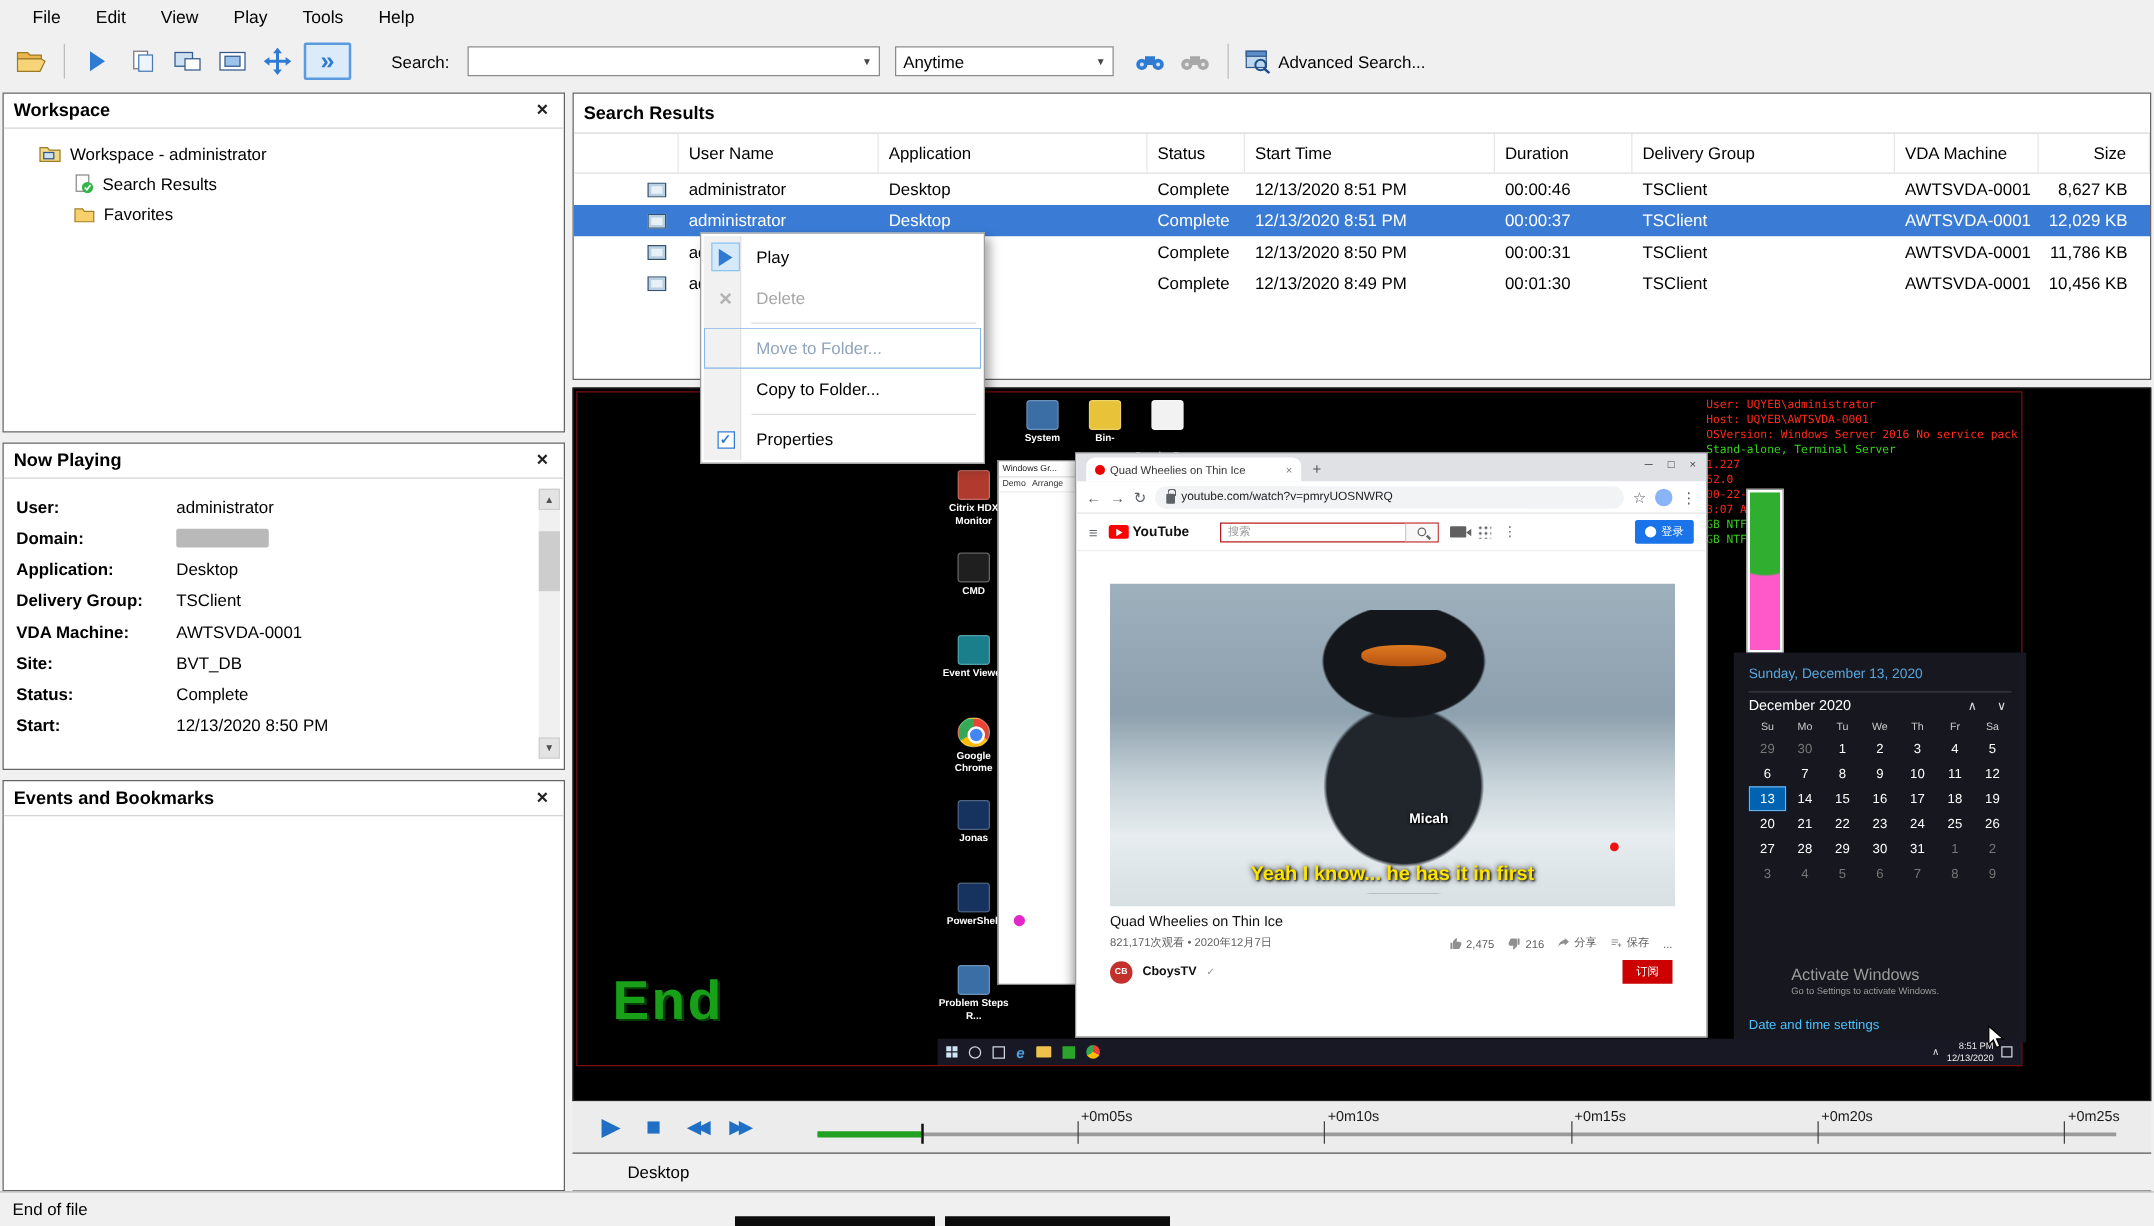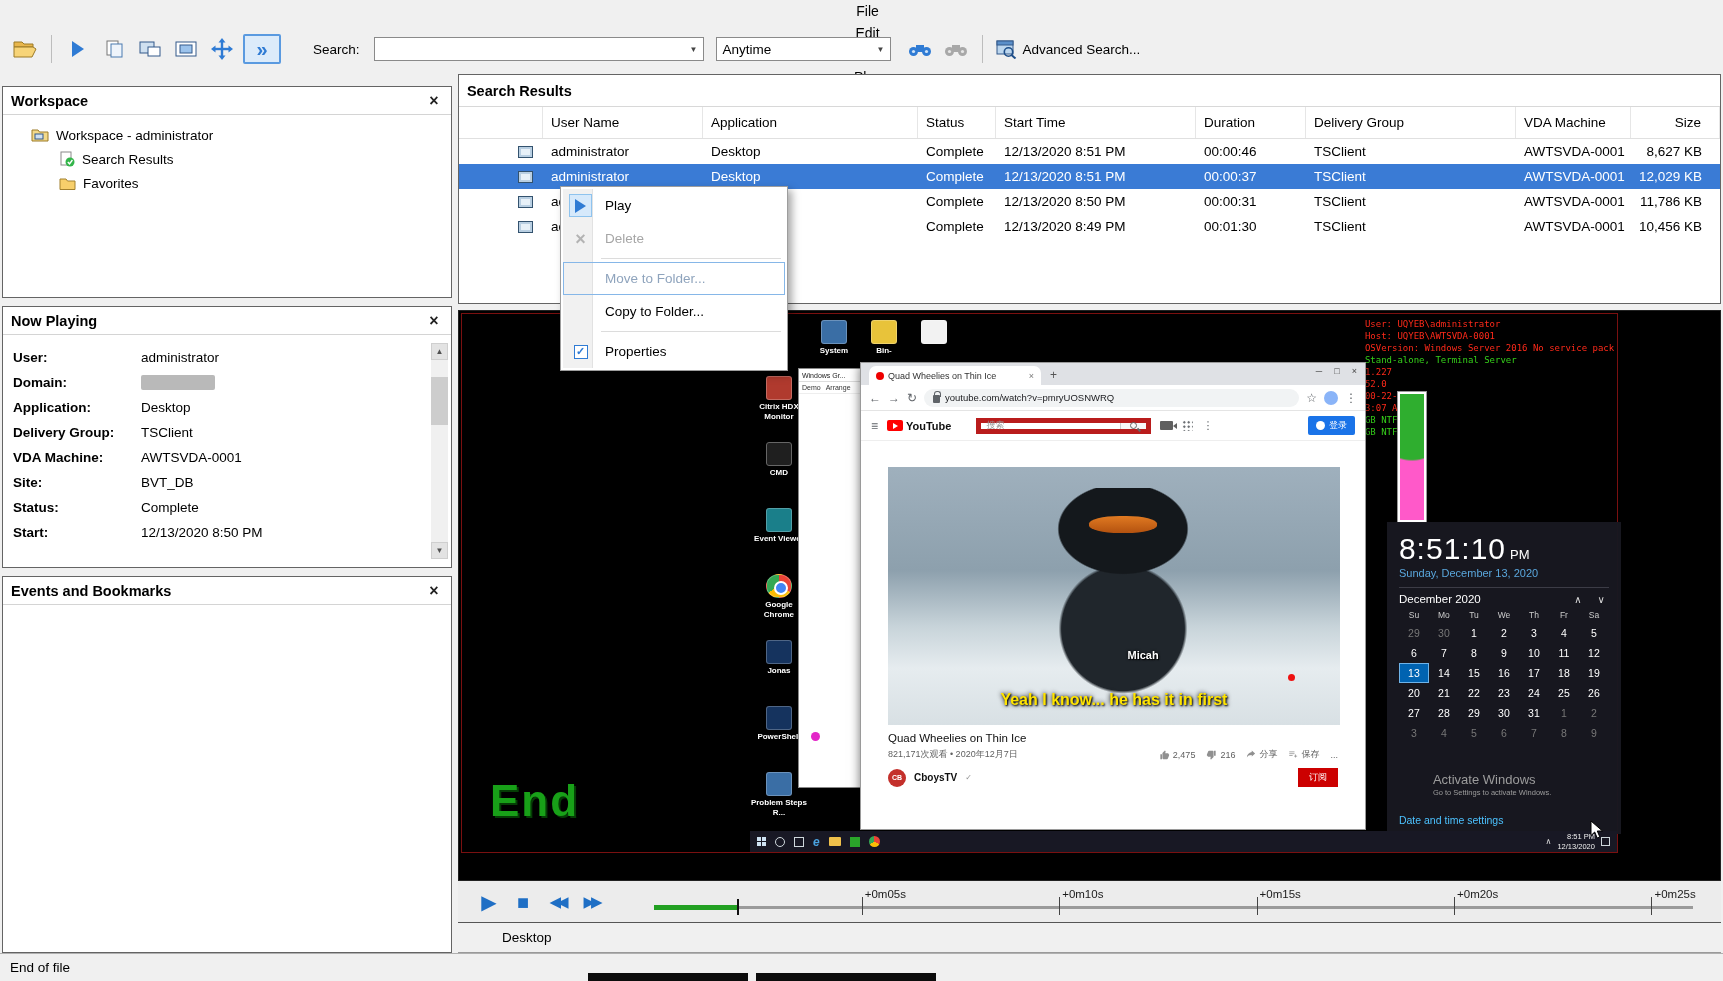--- a/index.html
+++ b/index.html
@@ -1,21 +1,21 @@
 <!DOCTYPE html>
 <html><head>
 <meta charset="utf-8">
 <style>
 *{margin:0;padding:0;box-sizing:border-box;}
 html,body{width:1723px;height:981px;}
 body{font-family:"Liberation Sans",sans-serif;font-size:13px;background:#f0f0f0;color:#000;position:relative;overflow:hidden;}
 .app{position:relative;width:100%;height:100%;display:flex;flex-direction:column;}
 
 
-.menubar{height:26px;display:flex;align-items:center;padding-left:12px;flex-direction:column;}
+.menubar{height:26px;display:flex;align-items:center;padding-left:12px;}
 .menubar .mi{padding:3px 14px;font-size:14px;cursor:default;}
 
 
 .toolbar{height:46px;display:flex;align-items:center;gap:6px;padding:0 10px;}
 .tbtn{width:30px;height:30px;display:flex;align-items:center;justify-content:center;}
 .tbtn.framed{width:38px;height:30px;border:2px solid #5a9ae0;background:#dcebfa;border-radius:2px;color:#2f7bd4;font-size:20px;font-weight:bold;}
 .sep-v{width:1px;height:28px;background:#bdbdbd;margin:0 5px;}
 .search-label{font-size:13.5px;margin-left:26px;margin-right:8px;}
 .search-box{width:330px;height:24px;border:1px solid #8a8a8a;background:#fff;display:flex;align-items:center;}
 .search-box input{flex:1;border:none;outline:none;height:100%;padding:0 6px;font:inherit;background:transparent;}
@@ -24,21 +24,21 @@
 .combo .val{flex:1;padding:0 6px;font-size:13.5px;}
 .adv{display:flex;align-items:center;gap:6px;margin-left:2px;font-size:13.5px;}
 
 
 .main{flex:1;display:flex;overflow:hidden;padding:2px 2px 0 2px;gap:6px;}
 .left-col{width:466px;display:flex;flex-direction:column;gap:8px;}
 .right-col{flex:1;display:flex;flex-direction:column;}
 .panel{background:#fff;border:1px solid #646464;display:flex;flex-direction:column;}
 .phead{height:28px;flex:0 0 28px;display:flex;align-items:center;justify-content:space-between;padding:0 8px;font-weight:bold;font-size:14.5px;border-bottom:1px solid #d4d4d4;}
 .pclose{width:18px;height:18px;display:flex;align-items:center;justify-content:center;font-size:16px;color:#222;}
-#workspace-panel{height:212px;margin-top:12px;}
+#workspace-panel{height:272px;}
 #nowplaying-panel{height:262px;}
 #events-panel{flex:1;}
 
 
 .tree{padding:8px 4px;}
 .tnode{display:flex;align-items:center;gap:7px;height:24px;padding-left:24px;font-size:13.5px;}
 .tnode.child{padding-left:52px;}
 
 
 .np-body{position:relative;flex:1;padding:10px 26px 6px 10px;}
@@ -139,21 +139,21 @@
 .cr-nav{height:26px;flex:0 0 26px;display:flex;align-items:center;gap:7px;padding:0 8px;border-bottom:1px solid #e4e4e4;}
 .nav-ic{color:#5f6368;font-size:12px;}
 .cr-url{flex:1;height:18px;background:#f1f3f4;border-radius:9px;display:flex;align-items:center;gap:5px;padding:0 9px;font-size:9.5px;color:#202124;}
 .lock{width:7px;height:8px;position:relative;background:#5f6368;border-radius:1px;margin-top:3px;flex:0 0 7px;}
 .lock::before{content:"";position:absolute;top:-4px;left:1px;width:5px;height:5px;border:1.5px solid #5f6368;border-bottom:none;border-radius:3px 3px 0 0;}
 .cr-avatar{width:14px;height:14px;border-radius:50%;background:#8ab4f8;flex:0 0 14px;}
 .yt-head{height:30px;flex:0 0 30px;display:flex;align-items:center;gap:9px;padding:0 10px;border-bottom:1px solid #eee;}
 .yt-logo{display:flex;align-items:center;gap:3px;font-weight:bold;font-size:11px;color:#111;}
 .yt-play-badge{width:16px;height:11px;background:#f00;border-radius:2px;position:relative;}
 .yt-play-badge::before{content:"";position:absolute;left:6px;top:2.5px;border-left:5px solid #fff;border-top:3px solid transparent;border-bottom:3px solid transparent;}
-.yt-search{width:175px;height:16px;border:5px solid #b91c1c;display:flex;align-items:center;margin-left:16px;}
+.yt-search{width:175px;height:16px;border:1px solid #b91c1c;display:flex;align-items:center;margin-left:16px;}
 .yt-search .ph{flex:1;padding:0 5px;font-size:9px;color:#999;}
 .yt-search .btn{width:26px;height:100%;background:#f8f8f8;border-left:1px solid #ccc;display:flex;align-items:center;justify-content:center;}
 .mag{width:7px;height:7px;border:1.5px solid #666;border-radius:50%;position:relative;}
 .mag::after{content:"";position:absolute;left:5.5px;top:5.5px;width:4px;height:1.5px;background:#666;transform:rotate(45deg);}
 .videocam{width:13px;height:9px;background:#606060;position:relative;border-radius:1px;}
 .videocam::after{content:"";position:absolute;right:-4px;top:1.5px;border-right:4px solid #606060;border-top:3px solid transparent;border-bottom:3px solid transparent;}
 .grid-dots{width:11px;height:11px;background-image:radial-gradient(#5f6368 1px,transparent 1.3px);background-size:4.5px 4.5px;}
 .kebab{color:#5f6368;font-size:11px;}
 .yt-signin{margin-left:auto;display:flex;align-items:center;gap:4px;background:#1a73e8;color:#fff;font-size:9px;padding:3px 8px;border-radius:2px;}
 .signin-person{width:9px;height:9px;border-radius:50%;background:#fff;position:relative;}
@@ -595,23 +595,20 @@
               </div>
               <div class="yt-channel">
                 <span class="ch-avatar">CB</span>
                 <span class="ch-name">CboysTV</span>
                 <span class="ch-check">✓</span>
                 <span class="yt-sub">订阅</span>
               </div>
             </div>
 
             <div id="flyout">
-              <div>
-                <span class="fly-time">8:51:10</span><span class="fly-ampm">PM</span>
-              </div>
               <div class="fly-date">Sunday, December 13, 2020</div>
               <div class="fly-div"></div>
               <div class="fly-month-row">
                 <span>December 2020</span>
                 <span class="fly-chevrons">
                   <span>∧</span>
                   <span>∨</span>
                 </span>
               </div>
               <div class="cal" id="cal-grid">

